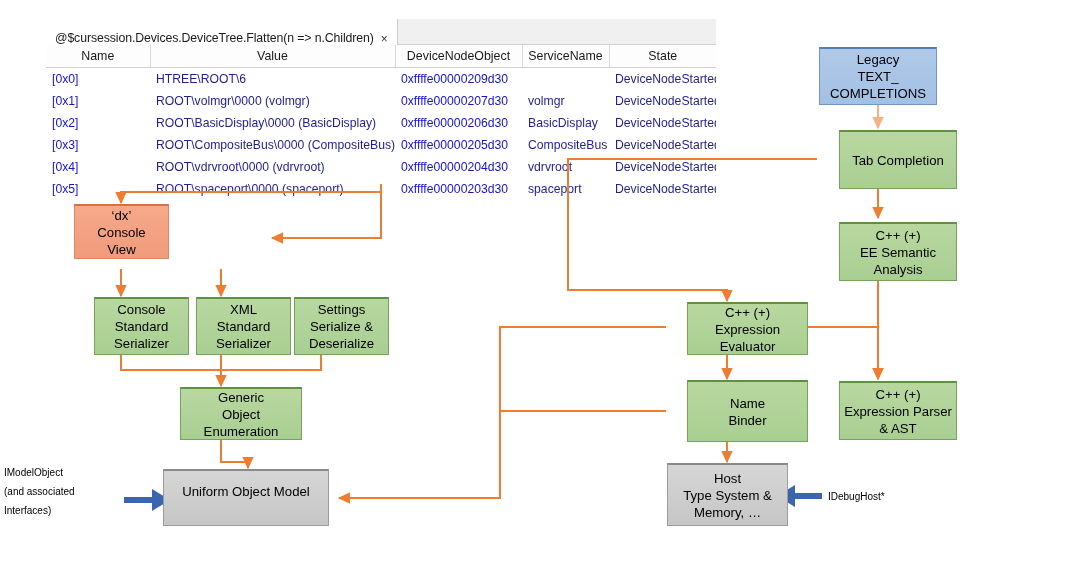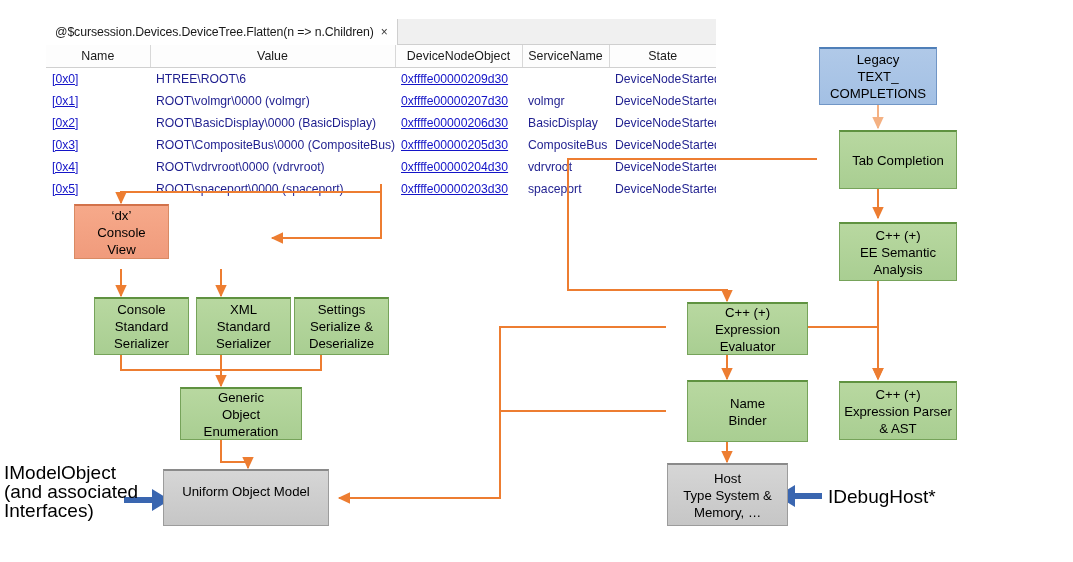--- a/index.html
+++ b/index.html
@@ -27,21 +27,21 @@
     width: 670px; height: 26px;
     background: #f0f0f0;
     border-bottom: 1px solid #cfcfcf;
     box-sizing: border-box;
   }
   .tab {
     position: absolute; left: 0; top: 0;
     height: 26px;
     background: #ffffff;
     border-right: 1px solid #cfcfcf;
-    display: flex; align-items: center;
+    display: flex; align-items: flex-end;
     padding: 0 8px 0 9px;
     box-sizing: border-box;
     white-space: nowrap;
   }
   .tab-label {
     font-size: 12.3px; color: #1a1a1a; letter-spacing: -0.1px;
   }
   .tab-close {
     margin-left: 7px; font-size: 12px; color: #3a3a3a;
     line-height: 1;
@@ -69,21 +69,21 @@
     font-size: 12.2px;
     color: #1f1f8f;
     height: 22px;
     padding: 0 0 0 6px;
     border: none;
     white-space: nowrap;
     overflow: hidden;
   }
   td.c-name   { padding-left: 9px; }
   td.c-name span, td.c-obj span {
-    color: #1414c8; text-decoration: underline;
+    color: #1414c8; 
   }
   td.c-value  { color: #22228c; }
   td.c-svc    { color: #22228c; }
   td.c-state  { color: #22228c; text-align: left; padding-left: 8px;}
 
   
   .box {
     position: absolute;
     box-sizing: border-box;
     display: flex;
@@ -115,21 +115,21 @@
   .box.gray {
     background: linear-gradient(#d6d6d6, #c6c6c6);
     border: 1px solid #9c9c9c;
     border-top: 2px solid #8a8a8a;
   }
   .box .ln { display: block; }
 
   
   .plabel {
     position: absolute;
-    font-size: 19px;
+    font-size: 10px;
     line-height: 19px;
     color: #000000;
     white-space: pre;
   }
 
   
   .conn { position: absolute; overflow: visible; }
   .conn svg { display: block; overflow: visible; }
 </style>
 </head>

